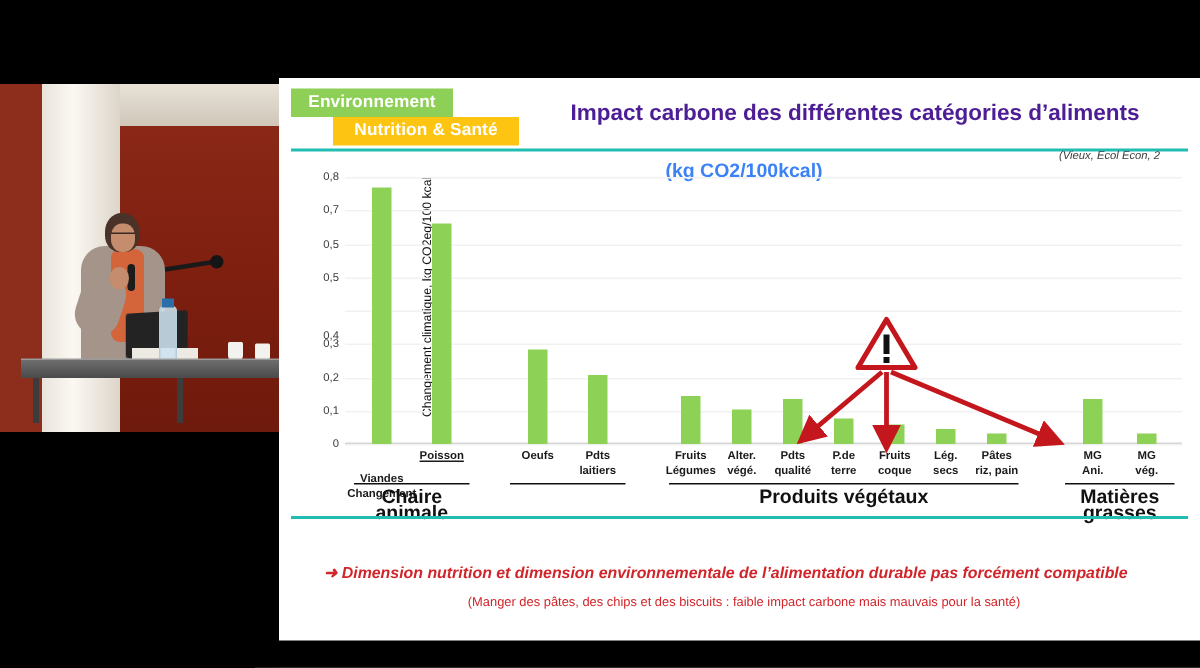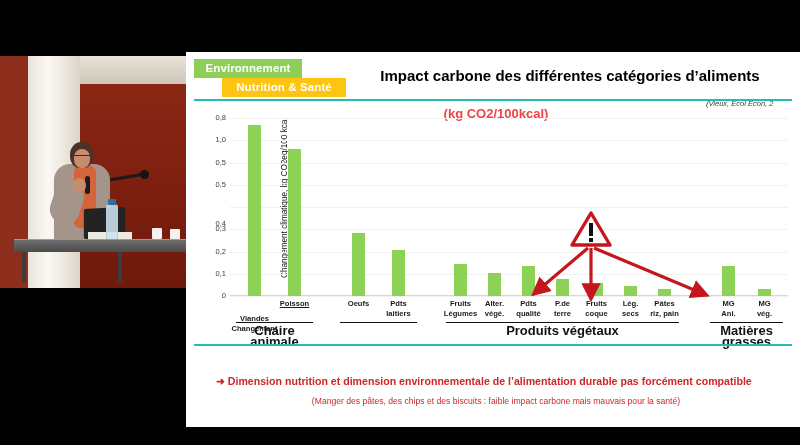--- a/index.html
+++ b/index.html
@@ -58,25 +58,25 @@
            background:#fff; }
 
   .banner-green { position:absolute; left:8px; top:7px; width:108px; height:19px;
                   background:#8ed057; color:#fff; font-weight:bold; font-size:11.5px;
                   line-height:19px; text-align:center; letter-spacing:.1px; }
   .banner-yellow { position:absolute; left:36px; top:26px; width:124px; height:19px;
                    background:#fdc412; color:#fff; font-weight:bold; font-size:11.5px;
                    line-height:19px; text-align:center; letter-spacing:.1px; }
   .slide-title { position:absolute; left:160px; top:6px; width:448px; height:34px;
                  display:flex; align-items:center; justify-content:center;
-                 font-size:15px; font-weight:bold; color:#000000; }
+                 font-size:15px; font-weight:bold; color:#4c1d95; }
   .teal-rule { position:absolute; left:8px; top:47px; width:598px; height:2px; background:#21bdb3; }
 
   .kcal { position:absolute; left:200px; top:54px; width:220px; text-align:center;
-          font-size:13px; font-weight:bold; color:#ef4444; }
+          font-size:13px; font-weight:bold; color:#3b82f6; }
   .source { position:absolute; left:520px; top:47px; width:110px; font-size:7.5px;
             font-style:italic; color:#3b3b3b; white-space:nowrap; overflow:hidden; }
 
   
   .plot { position:absolute; left:10px; top:62px; width:596px; height:228px; }
   .ylabel { position:absolute; left:-2px; top:8px; width:160px; height:14px;
             transform:rotate(-90deg); transform-origin:left top;
             font-size:8.2px; color:#111; white-space:nowrap; }
   .ylabel-inner { position:absolute; left:-156px; top:86px; width:160px; text-align:center; }
   .axis-area { position:absolute; left:34px; top:4px; right:4px; bottom:46px; }
@@ -94,21 +94,21 @@
 
   .warn { position:absolute; left:373px; top:96px; width:44px; height:38px; }
   .arrows { position:absolute; left:0; top:0; width:596px; height:228px;
             pointer-events:none; overflow:visible; }
 
   .callouts { position:absolute; left:0; top:292px; width:614px; height:83px; }
   .cl-rule { position:absolute; left:8px; top:0; width:598px; height:2px; background:#21bdb3; }
   .cl-black { position:absolute; left:8px; top:8px; width:606px; font-size:10.6px;
               font-weight:bold; color:#0c0c0c; white-space:nowrap; overflow:hidden; }
   .cl-red { position:absolute; left:30px; top:31px; width:584px; font-size:10.6px;
-            font-weight:bold; color:#d0252a; white-space:nowrap; overflow:hidden; }
+            font-weight:bold; color:#d0252a; white-space:nowrap; overflow:hidden;font-style:italic; }
   .cl-red-sub { position:absolute; left:30px; top:52px; width:560px; text-align:center;
                 font-size:8.6px; color:#d0252a; }
   .arrow-glyph { font-weight:bold; }
 </style>
 </head>
 <body>
 
 <div id="stage">
 
   <div class="video-pane">
@@ -168,21 +168,21 @@
           <div class="tick-label" style="top: 133.5px;">0,2</div>
           <div class="tick" style="top: 111.25px;"></div>
           <div class="tick-label" style="top: 111.25px;">0,3</div>
           <div class="tick" style="top: 89px;"></div>
           <div class="tick-label" style="top: 106px;">0,4</div>
           <div class="tick" style="top: 66.75px;"></div>
           <div class="tick-label" style="top: 66.75px;">0,5</div>
           <div class="tick" style="top: 44.5px;"></div>
           <div class="tick-label" style="top: 44.5px;">0,5</div>
           <div class="tick" style="top: 22.25px;"></div>
-          <div class="tick-label" style="top: 22.25px;">1,0</div>
+          <div class="tick-label" style="top: 22.25px;">0,7</div>
           <div class="tick" style="top: 0px;"></div>
           <div class="tick-label" style="top: 0px;">0,8</div>
           <div class="bar" title="Viandes Charcuterie: 0.77" style="left: 18px; width: 13px; height: 171.325px; background: rgb(142, 209, 87);"></div>
           <div class="bar-label" style="left: 1.5px; top: 181px; margin-top: 15px;"><span>Viandes</span><br><span>Changement</span></div>
           <div class="bar" title="Poisson : 0.66" style="left: 58px; width: 13px; height: 146.85px; background: rgb(142, 209, 87);"></div>
           <div class="bar-label" style="left: 41.5px; top: 181px; text-decoration: underline;"><span>Poisson</span></div>
           <div class="bar" title="Oeufs : 0.285" style="left: 122px; width: 13px; height: 63.4125px; background: rgb(142, 209, 87);"></div>
           <div class="bar-label" style="left: 105.5px; top: 181px;"><span>Oeufs</span></div>
           <div class="bar" title="Pdts laitiers: 0.205" style="left: 162px; width: 13px; height: 45.6125px; background: rgb(142, 209, 87);"></div>
           <div class="bar-label" style="left: 145.5px; top: 181px;"><span>Pdts</span><br><span>laitiers</span></div>

